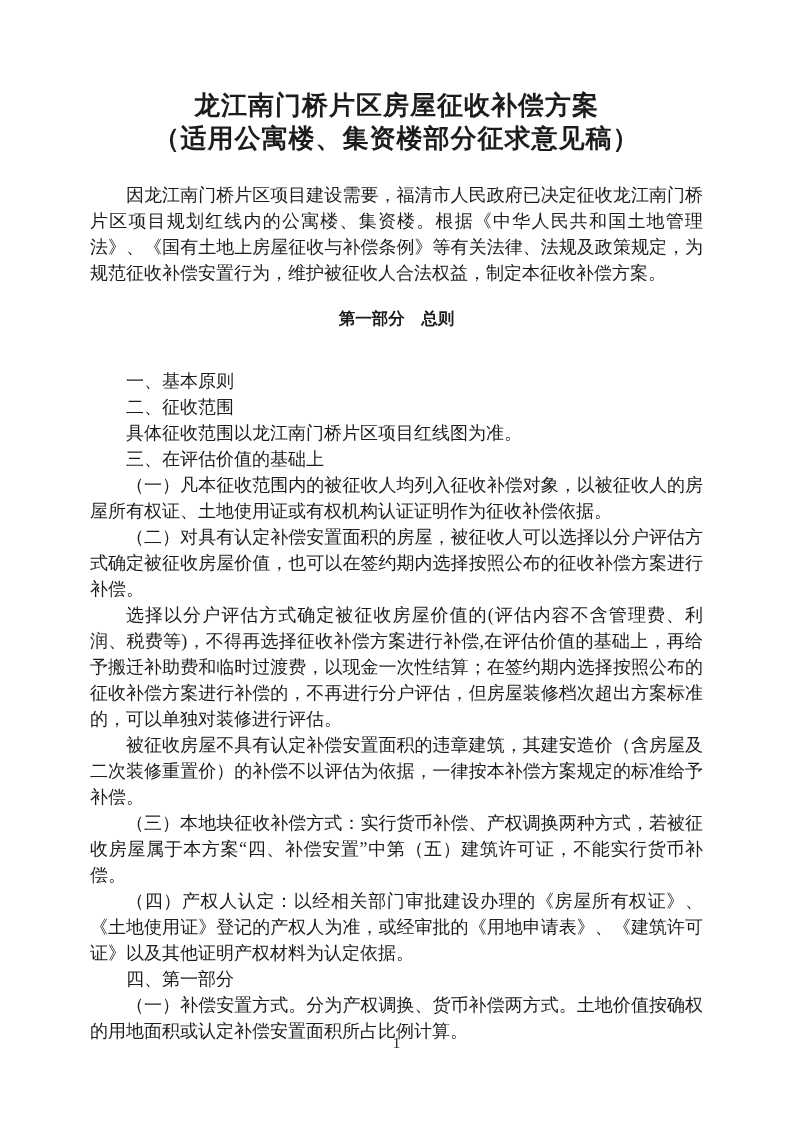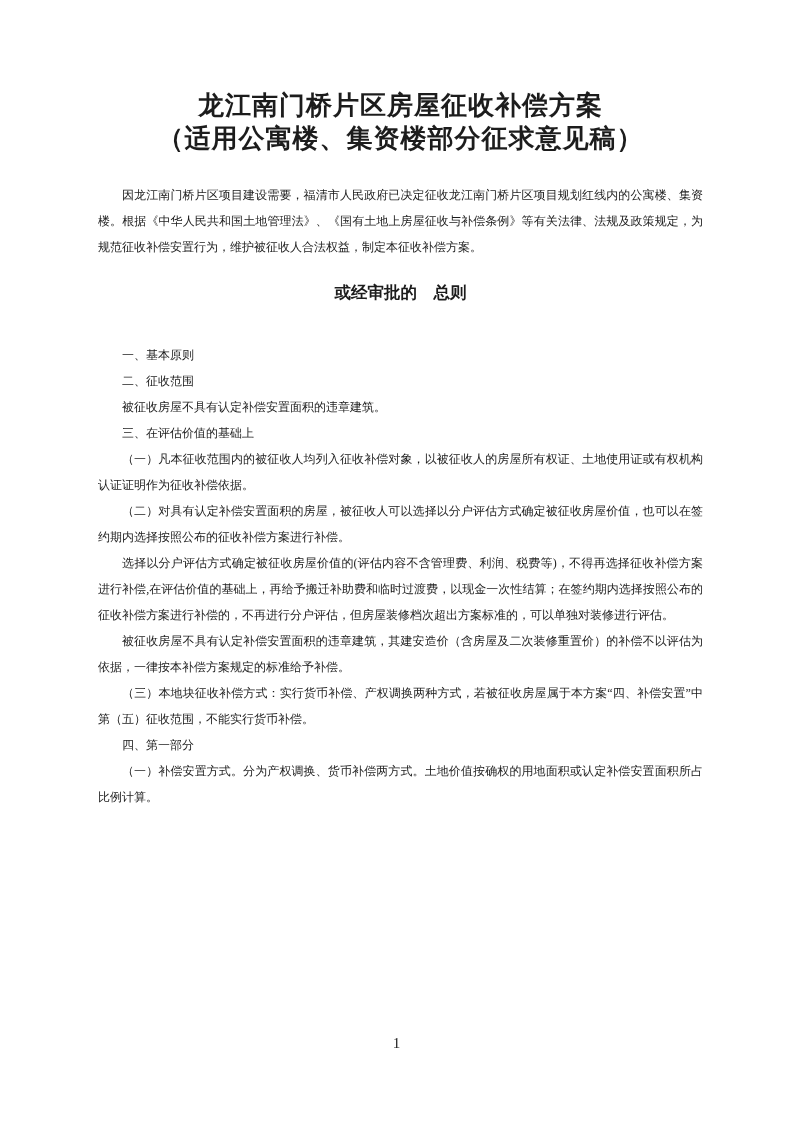--- a/index.html
+++ b/index.html
@@ -11,35 +11,34 @@
     position: relative;
     width: 793px;
     height: 1122px;
     background: #ffffff;
     overflow: hidden;
     font-family: "Liberation Serif", serif;
     color: #1c1c1c;
   }
   .content {
     padding: 89px 90px 0 90px;
-    margin-left: 8px;
   }
   .doc-title {
     margin: 0 0 27px 0;
     font-size: 26px;
     line-height: 33px;
     font-weight: 700;
     text-align: center;
     letter-spacing: 1px;
   }
   .doc-title span {
     display: block;
   }
   .block {
-    font-size: 12px;
+    font-size: 18px;
     line-height: 26px;
     margin: 0;
     text-align: justify;
     text-justify: inter-ideograph;
   }
   .para {
     text-indent: 2em;
   }
   .sub-heading {
     text-indent: 2em;
@@ -68,33 +67,34 @@
 <div class="page">
   <div class="content">
 
     <h1 class="doc-title">
       <span>龙江南门桥片区房屋征收补偿方案</span>
       <span>（适用公寓楼、集资楼部分征求意见稿）</span>
     </h1>
 
     <p class="block para">因龙江南门桥片区项目建设需要，福清市人民政府已决定征收龙江南门桥片区项目规划红线内的公寓楼、集资楼。根据《中华人民共和国土地管理法》、《国有土地上房屋征收与补偿条例》等有关法律、法规及政策规定，为规范征收补偿安置行为，维护被征收人合法权益，制定本征收补偿方案。</p>
 
-    <p class="block part-heading">或经审批的　总则</p>
+    <p class="block part-heading">第一部分　总则</p>
 
     <p class="block sub-heading">一、基本原则</p>
 
     <p class="block sub-heading">二、征收范围</p>
-    <p class="block para">被征收房屋不具有认定补偿安置面积的违章建筑。</p>
+    <p class="block para">具体征收范围以龙江南门桥片区项目红线图为准。</p>
 
     <p class="block sub-heading">三、在评估价值的基础上</p>
     <p class="block para">（一）凡本征收范围内的被征收人均列入征收补偿对象，以被征收人的房屋所有权证、土地使用证或有权机构认证证明作为征收补偿依据。</p>
     <p class="block para">（二）对具有认定补偿安置面积的房屋，被征收人可以选择以分户评估方式确定被征收房屋价值，也可以在签约期内选择按照公布的征收补偿方案进行补偿。</p>
     <p class="block para">选择以分户评估方式确定被征收房屋价值的(评估内容不含管理费、利润、税费等)，不得再选择征收补偿方案进行补偿,在评估价值的基础上，再给予搬迁补助费和临时过渡费，以现金一次性结算；在签约期内选择按照公布的征收补偿方案进行补偿的，不再进行分户评估，但房屋装修档次超出方案标准的，可以单独对装修进行评估。</p>
     <p class="block para">被征收房屋不具有认定补偿安置面积的违章建筑，其建安造价（含房屋及二次装修重置价）的补偿不以评估为依据，一律按本补偿方案规定的标准给予补偿。</p>
-    <p class="block para">（三）本地块征收补偿方式：实行货币补偿、产权调换两种方式，若被征收房屋属于本方案“四、补偿安置”中第（五）征收范围，不能实行货币补偿。</p>
+    <p class="block para">（三）本地块征收补偿方式：实行货币补偿、产权调换两种方式，若被征收房屋属于本方案“四、补偿安置”中第（五）建筑许可证，不能实行货币补偿。</p>
+    <p class="block para">（四）产权人认定：以经相关部门审批建设办理的《房屋所有权证》、《土地使用证》登记的产权人为准，或经审批的《用地申请表》、《建筑许可证》以及其他证明产权材料为认定依据。</p>
 
     <p class="block sub-heading">四、第一部分</p>
     <p class="block para">（一）补偿安置方式。分为产权调换、货币补偿两方式。土地价值按确权的用地面积或认定补偿安置面积所占比例计算。</p>
 
   </div>
 
   <div class="page-footer">
     <span>1</span>
   </div>
 </div>

